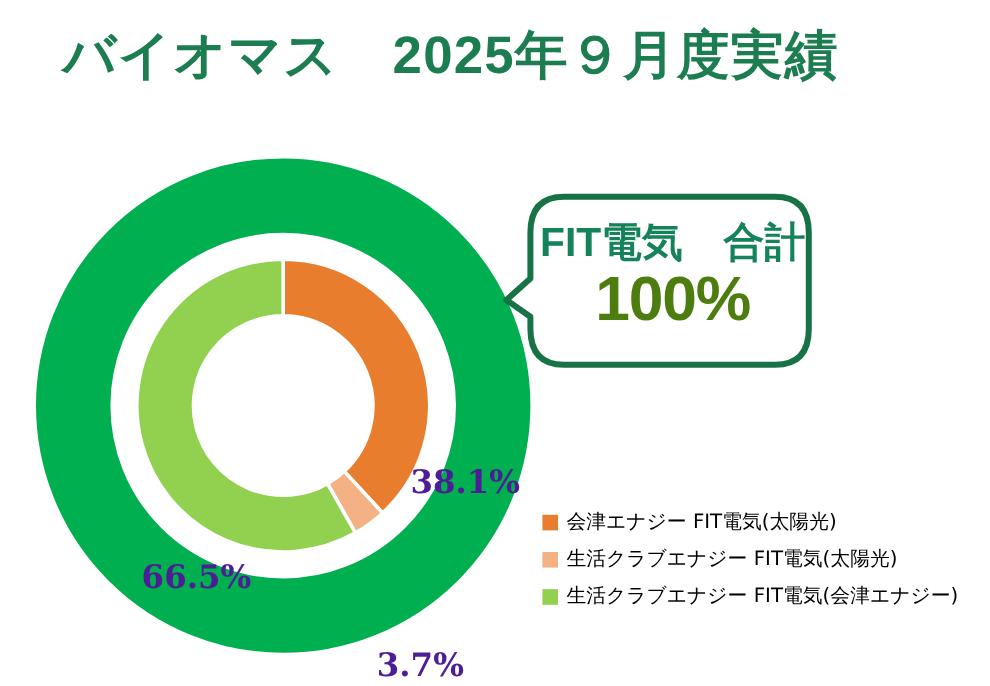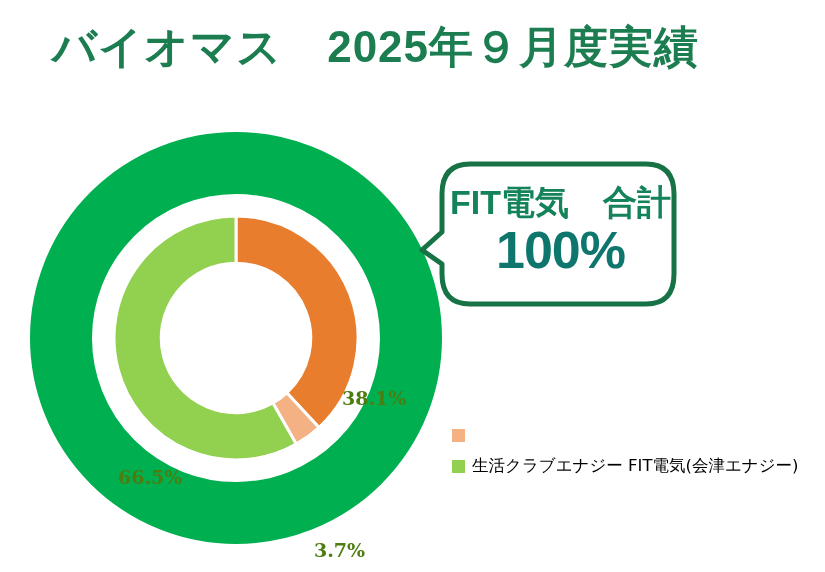--- a/index.html
+++ b/index.html
@@ -47,22 +47,22 @@
     left: 0;
     top: 0;
     width: 430px;
     height: 420px;
     overflow: visible;
   }
 
   
   .slice-label {
     position: absolute;
-    color: #4d7c0f;
-    font-size: 19px;
+    color: #4c1d95;
+    font-size: 27px;
     font-weight: bold;
     font-family: "DejaVu Serif", "Liberation Serif", serif;
     white-space: nowrap;
   }
   .label-38 { left: 320px; top: 259px; }
   .label-58 { left: 96px;  top: 338px; }
   .label-37 { left: 292px; top: 411px; }
 
   
   .callout {
@@ -86,21 +86,21 @@
     pointer-events: none;
   }
   .callout-head {
     color: #15835A;
     font-size: 34px;
     font-weight: bold;
     white-space: pre;
     line-height: 1.1;
   }
   .callout-value {
-    color: #0f766e;
+    color: #4d7c0f;
     font-size: 52px;
     font-weight: bold;
     line-height: 1.05;
     letter-spacing: -1px;
     margin-top: 2px;
   }
 
   
   .legend {
     position: absolute;
@@ -173,21 +173,26 @@
                Q 24 4 52 4 Z" fill="#FFFFFF" stroke="#177245" stroke-width="5" stroke-linejoin="round"></path>
     </svg>
     <div class="callout-text">
       <div class="callout-head">FIT電気　合計</div>
       <div class="callout-value">100%</div>
     </div>
   </div>
 
   <div class="legend">
     <div class="legend-item">
+      <span class="legend-swatch" style="background:#E87D2E"></span>
+      <span class="legend-label">会津エナジー  FIT電気(太陽光)</span>
+    </div>
+    <div class="legend-item">
       <span class="legend-swatch" style="background:#F4B183"></span>
+      <span class="legend-label">生活クラブエナジー  FIT電気(太陽光)</span>
     </div>
     <div class="legend-item">
       <span class="legend-swatch" style="background:#92D050"></span>
       <span class="legend-label">生活クラブエナジー  FIT電気(会津エナジー)</span>
     </div>
   </div>
 
 </div>
 
 </body></html>

